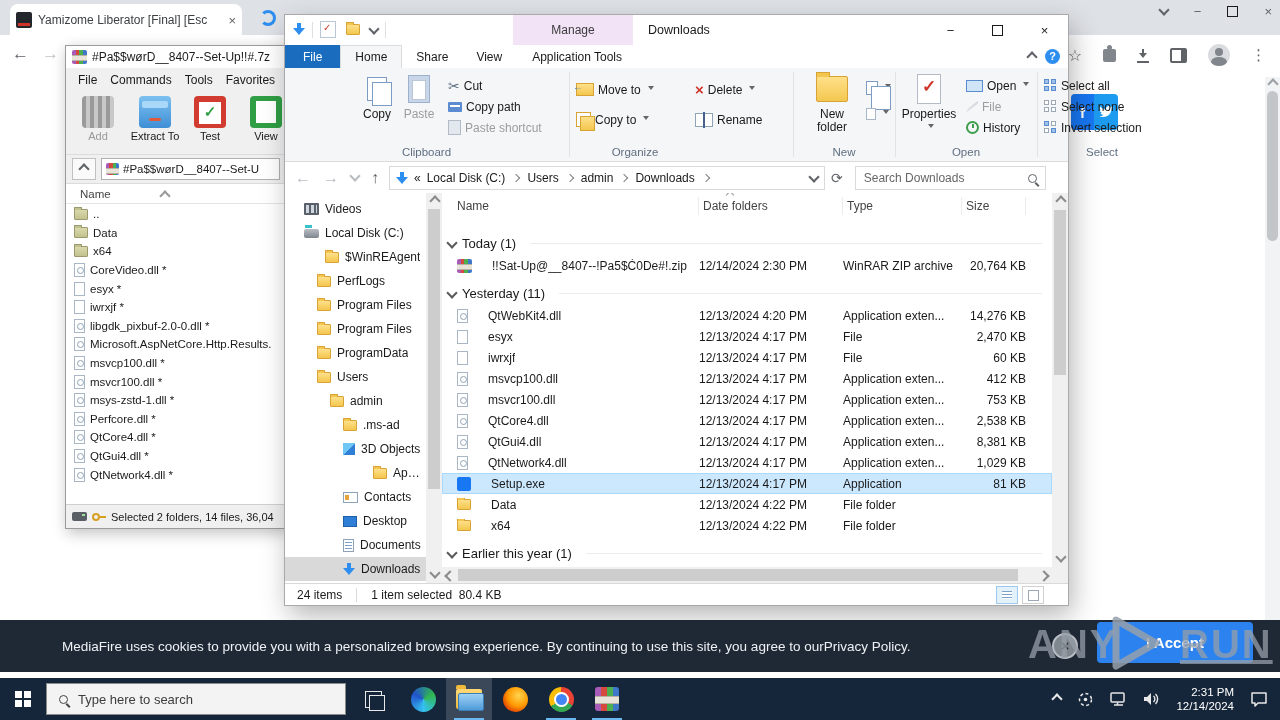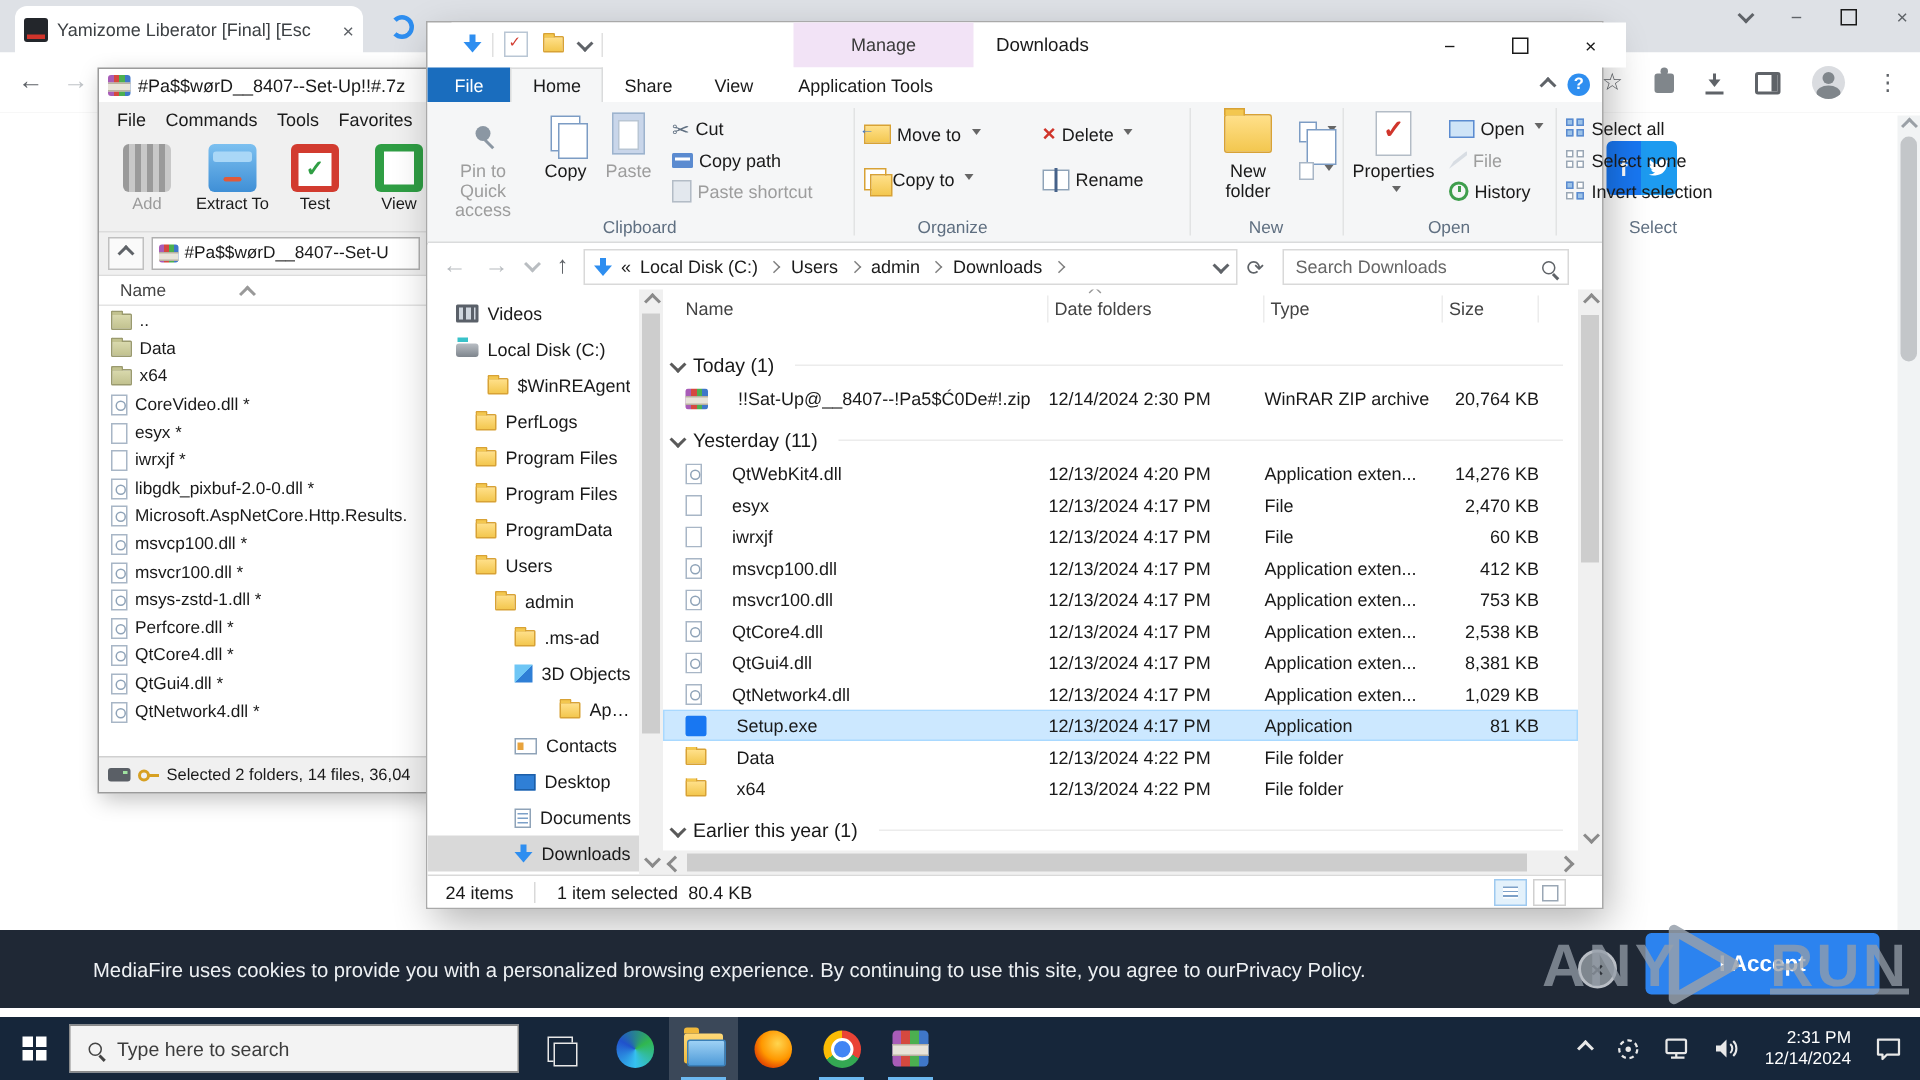--- a/index.html
+++ b/index.html
@@ -96,21 +96,21 @@
   .ic-card::before{content:"";position:absolute;left:1px;top:2px;width:4px;height:5px;background:#e8a33d;}
   .ic-desktop{display:inline-block;width:14px;height:11px;background:#2f7fd6;border:1px solid #1d5fa8;box-sizing:border-box;position:relative;flex:0 0 auto;}
   .ic-doc{display:inline-block;width:11px;height:13px;background:#fff;border:1px solid #8fa3b8;box-sizing:border-box;position:relative;flex:0 0 auto;}
   .ic-doc::before{content:"";position:absolute;left:1px;top:2px;right:1px;height:1px;background:#7ca0c8;box-shadow:0 3px 0 #7ca0c8,0 6px 0 #7ca0c8;}
   .ic-dlarrow{display:inline-block;width:12px;height:13px;position:relative;flex:0 0 auto;}
   .ic-dlarrow::before{content:"";position:absolute;left:4px;top:0;width:4px;height:6px;background:#2e8ef0;}
   .ic-dlarrow::after{content:"";position:absolute;left:0;top:5px;border:6px solid transparent;border-top:7px solid #2e8ef0;}
 
   
   #explorer{position:absolute;left:285px;top:15px;width:783px;height:590px;background:#fff;z-index:30;box-shadow:0 0 0 1px #a9a9a9,4px 10px 26px rgba(0,0,0,.3);}
-  #ex-title{position:absolute;left:16px;top:0;width:783px;height:30px;background:#fff;}
+  #ex-title{position:absolute;left:0;top:0;width:783px;height:30px;background:#fff;}
   .qat{position:absolute;top:6px;display:flex;align-items:center;}
   .qat-check{width:14px;height:15px;background:#fff;border:1px solid #b9c6d4;position:relative;}
   .qat-check::after{content:"✓";position:absolute;left:2px;top:0px;color:#d23b2f;font-size:10px;}
   #manage-tab{position:absolute;left:228px;top:0px;width:120px;height:30px;background:#f2e3f6;color:#3b3b3b;font-size:12px;display:flex;align-items:center;justify-content:center;}
   #ex-caption{position:absolute;left:363px;top:8px;font-size:12.5px;}
   #ex-controls{position:absolute;right:0;top:0;height:30px;display:flex;}
   #ex-controls .wbtn{width:47px;height:30px;display:flex;align-items:center;justify-content:center;font-size:13px;color:#1a1a1a;}
   .restore-g{width:9px;height:9px;border:1px solid #1a1a1a;}
   #ex-tabs{position:absolute;left:0;top:30px;width:783px;height:23px;background:#fff;border-bottom:1px solid #dadbdc;font-size:12px;display:flex;align-items:stretch;}
   .rtab{padding:0 14px;display:flex;align-items:center;color:#1a1a1a;}
@@ -419,26 +419,20 @@
       <span class="rtab">Share</span>
       <span class="rtab">View</span>
       <span class="rtab" style="margin-left:2px">Application Tools</span>
     </div>
     <span id="ribbon-collapse" class="chv up"></span>
     <span id="ribbon-help">?</span>
 
     <div id="ribbon">
 
       <div class="rgroup" style="left:0;width:283px">
-        <div class="bigbtn dis" style="left:6px;width:62px">
-          <div class="bicon">
-              <span class="pin-ic"></span>
-            </div>
-          <span>Pin to Quick access</span>
-        </div>
         <div class="bigbtn" style="left:70px;width:44px">
           <div class="bicon">
               <span class="copy-ic"></span>
             </div>
           <span>Copy</span>
         </div>
         <div class="bigbtn dis" style="left:112px;width:44px">
           <div class="bicon">
               <span class="paste-ic"></span>
             </div>

